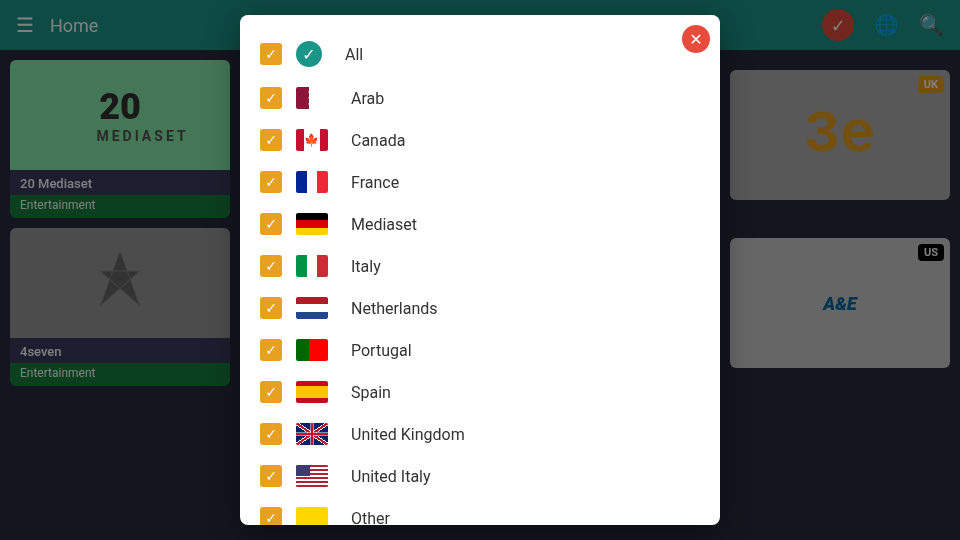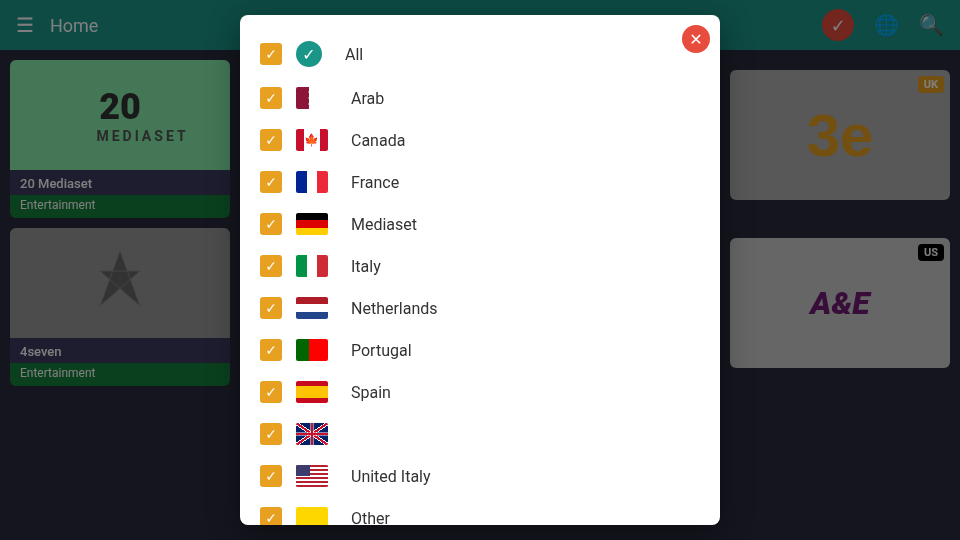--- a/index.html
+++ b/index.html
@@ -233,21 +233,21 @@
           <div style="font-size:36px;font-weight:900;color:#333;">20</div>
           <div style="font-size:14px;letter-spacing:3px;color:#555;font-weight:bold;padding-left:45px;">MEDIASET</div>
         </div>
       </div>
       <div class="channel-name">20 Mediaset</div>
       <div class="channel-cat">Entertainment</div>
     </div>
 
     <div style="flex:1; display:flex; align-items:flex-start; justify-content:flex-end; padding-top:10px;">
       <div style="background:#b0b0b0; border-radius:6px; width:220px; height:130px; position:relative; display:flex; align-items:center; justify-content:center; overflow:hidden;">
-        <span style="font-size:60px; font-weight:900; color:#e8a020; font-family:Liberation Sans, sans-serif;">3e</span>
+        <span style="font-size:60px; font-weight:900; color:#e8a020; font-family:Liberation Mono, monospace;">3e</span>
         <div class="badge">UK</div>
       </div>
     </div>
   </div>
 
   <div style="display:flex; gap:8px; padding:0 10px; flex-wrap:nowrap; margin-top:0px;">
 
     <div class="channel-card channel-large">
       <div class="channel-logo-area dark">
         <div style="text-align:center;">
@@ -255,21 +255,21 @@
             <polygon points="35,5 55,60 15,25 55,25 15,60" fill="#666" stroke="#888" stroke-width="1"></polygon>
           </svg>
         </div>
       </div>
       <div class="channel-name">4seven</div>
       <div class="channel-cat">Entertainment</div>
     </div>
 
     <div style="flex:1; display:flex; align-items:flex-start; justify-content:flex-end; padding-top:10px;">
       <div style="background:#ccc; border-radius:6px; width:220px; height:130px; position:relative; display:flex; align-items:center; justify-content:center; overflow:hidden;">
-        <span style="font-size:32px; font-weight:900; color:#701a75; font-style:italic;">A&amp;E</span>
+        <span style="font-size:18px; font-weight:900; color:#0369a1; font-style:italic;">A&amp;E</span>
         <div class="badge teal">US</div>
       </div>
     </div>
   </div>
 
 </div>
 
 <div class="overlay">
   <div class="dialog scrollbar-hidden">
     <button class="dialog-close">✕</button>
@@ -404,20 +404,21 @@
             linear-gradient(to bottom right, transparent 45%, white 45%, white 55%, transparent 55%),
             linear-gradient(to bottom left, transparent 45%, white 45%, white 55%, transparent 55%);"></div>
           <div style="position:absolute;top:0;left:0;width:100%;height:100%;background:
             linear-gradient(to bottom right, transparent 47%, #C8102E 47%, #C8102E 53%, transparent 53%),
             linear-gradient(to bottom left, transparent 47%, #C8102E 47%, #C8102E 53%, transparent 53%);"></div>
           <div style="position:absolute;top:50%;left:0;width:100%;height:3px;background:white;transform:translateY(-50%);"></div>
           <div style="position:absolute;top:0;left:50%;width:3px;height:100%;background:white;transform:translateX(-50%);"></div>
           <div style="position:absolute;top:50%;left:0;width:100%;height:2px;background:#C8102E;transform:translateY(-50%);"></div>
           <div style="position:absolute;top:0;left:50%;width:2px;height:100%;background:#C8102E;transform:translateX(-50%);"></div>
         </div>
+        <span class="item-label">United Kingdom</span>
       </li>
 
       <li class="dialog-item">
         <div class="checkbox">
           <span class="checkbox-check">✓</span>
         </div>
 
         <div style="width:32px;height:22px;flex-shrink:0;border-radius:2px;overflow:hidden;background:#B22234;position:relative;">
           <div style="position:absolute;top:0;left:0;width:100%;height:100%;
             background: repeating-linear-gradient(to bottom, #B22234 0px, #B22234 2px, white 2px, white 4px);"></div>

